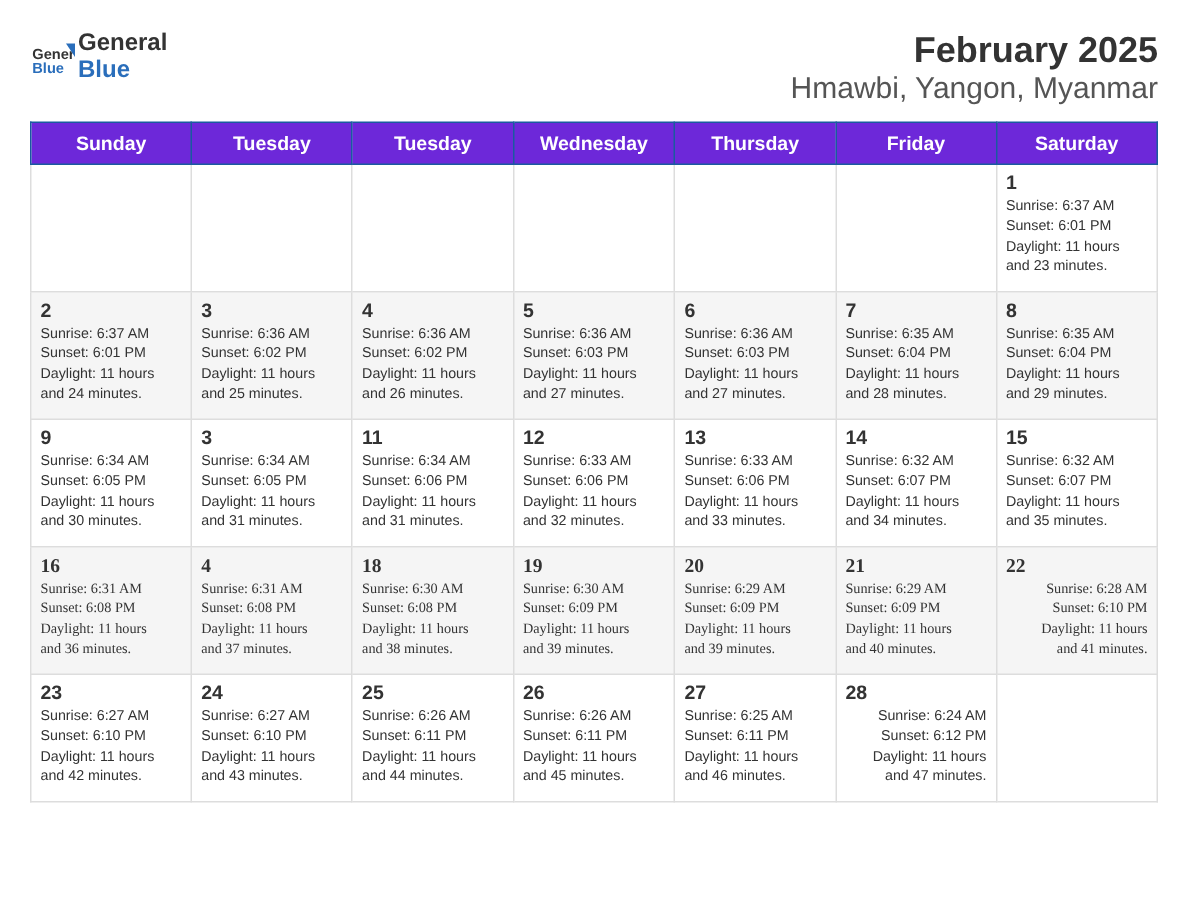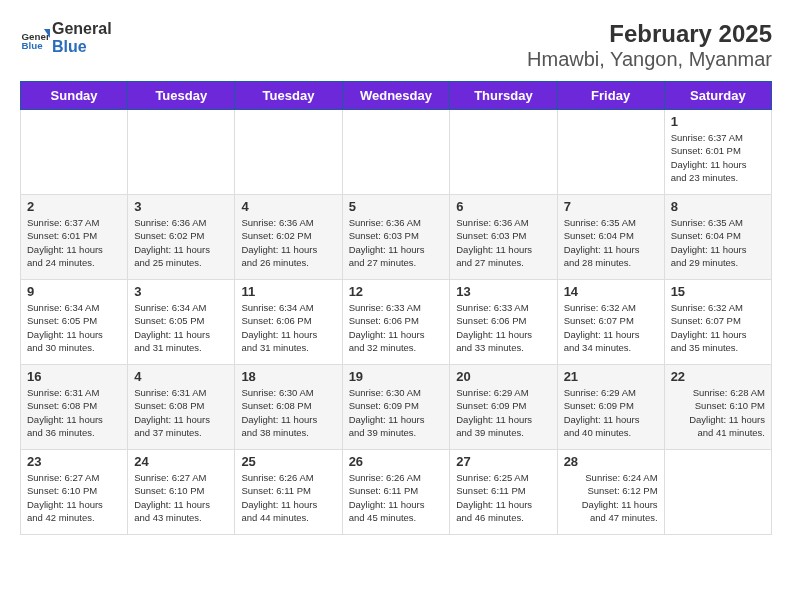--- a/index.html
+++ b/index.html
@@ -225,21 +225,21 @@
 and 34 minutes.</div>
         </td>
         <td>
           <span class="day-number">15</span>
           <div class="day-info" style="white-space: pre-wrap;">Sunrise: 6:32 AM
 Sunset: 6:07 PM
 Daylight: 11 hours
 and 35 minutes.</div>
         </td>
       </tr>
-      <tr class="week-row" style="background: rgb(245, 245, 245);">
+      <tr class="week-row" style="background: rgb(245, 245, 245); font-family: Liberation Serif, serif;">
         <td>
           <span class="day-number">16</span>
           <div class="day-info" style="white-space: pre-wrap;">Sunrise: 6:31 AM
 Sunset: 6:08 PM
 Daylight: 11 hours
 and 36 minutes.</div>
         </td>
         <td>
           <span class="day-number">4</span>
           <div class="day-info" style="white-space: pre-wrap;">Sunrise: 6:31 AM

